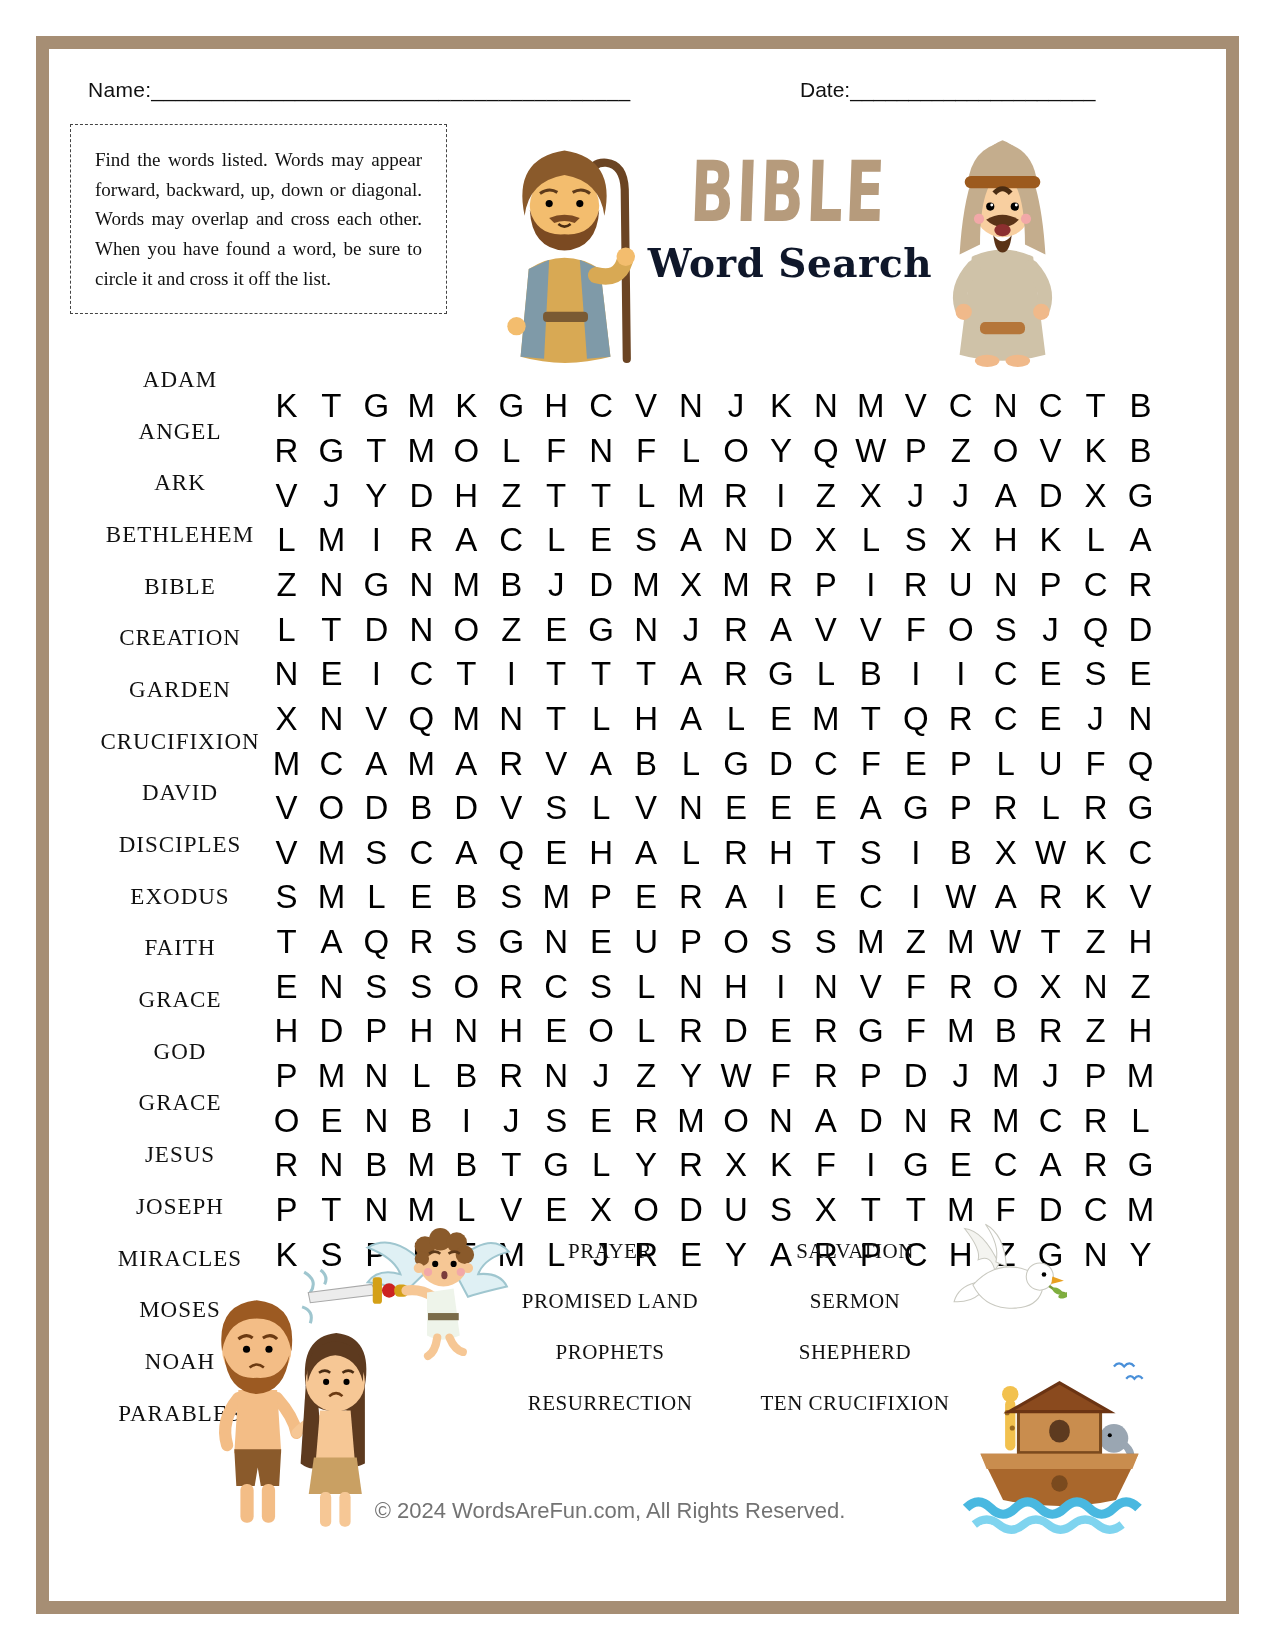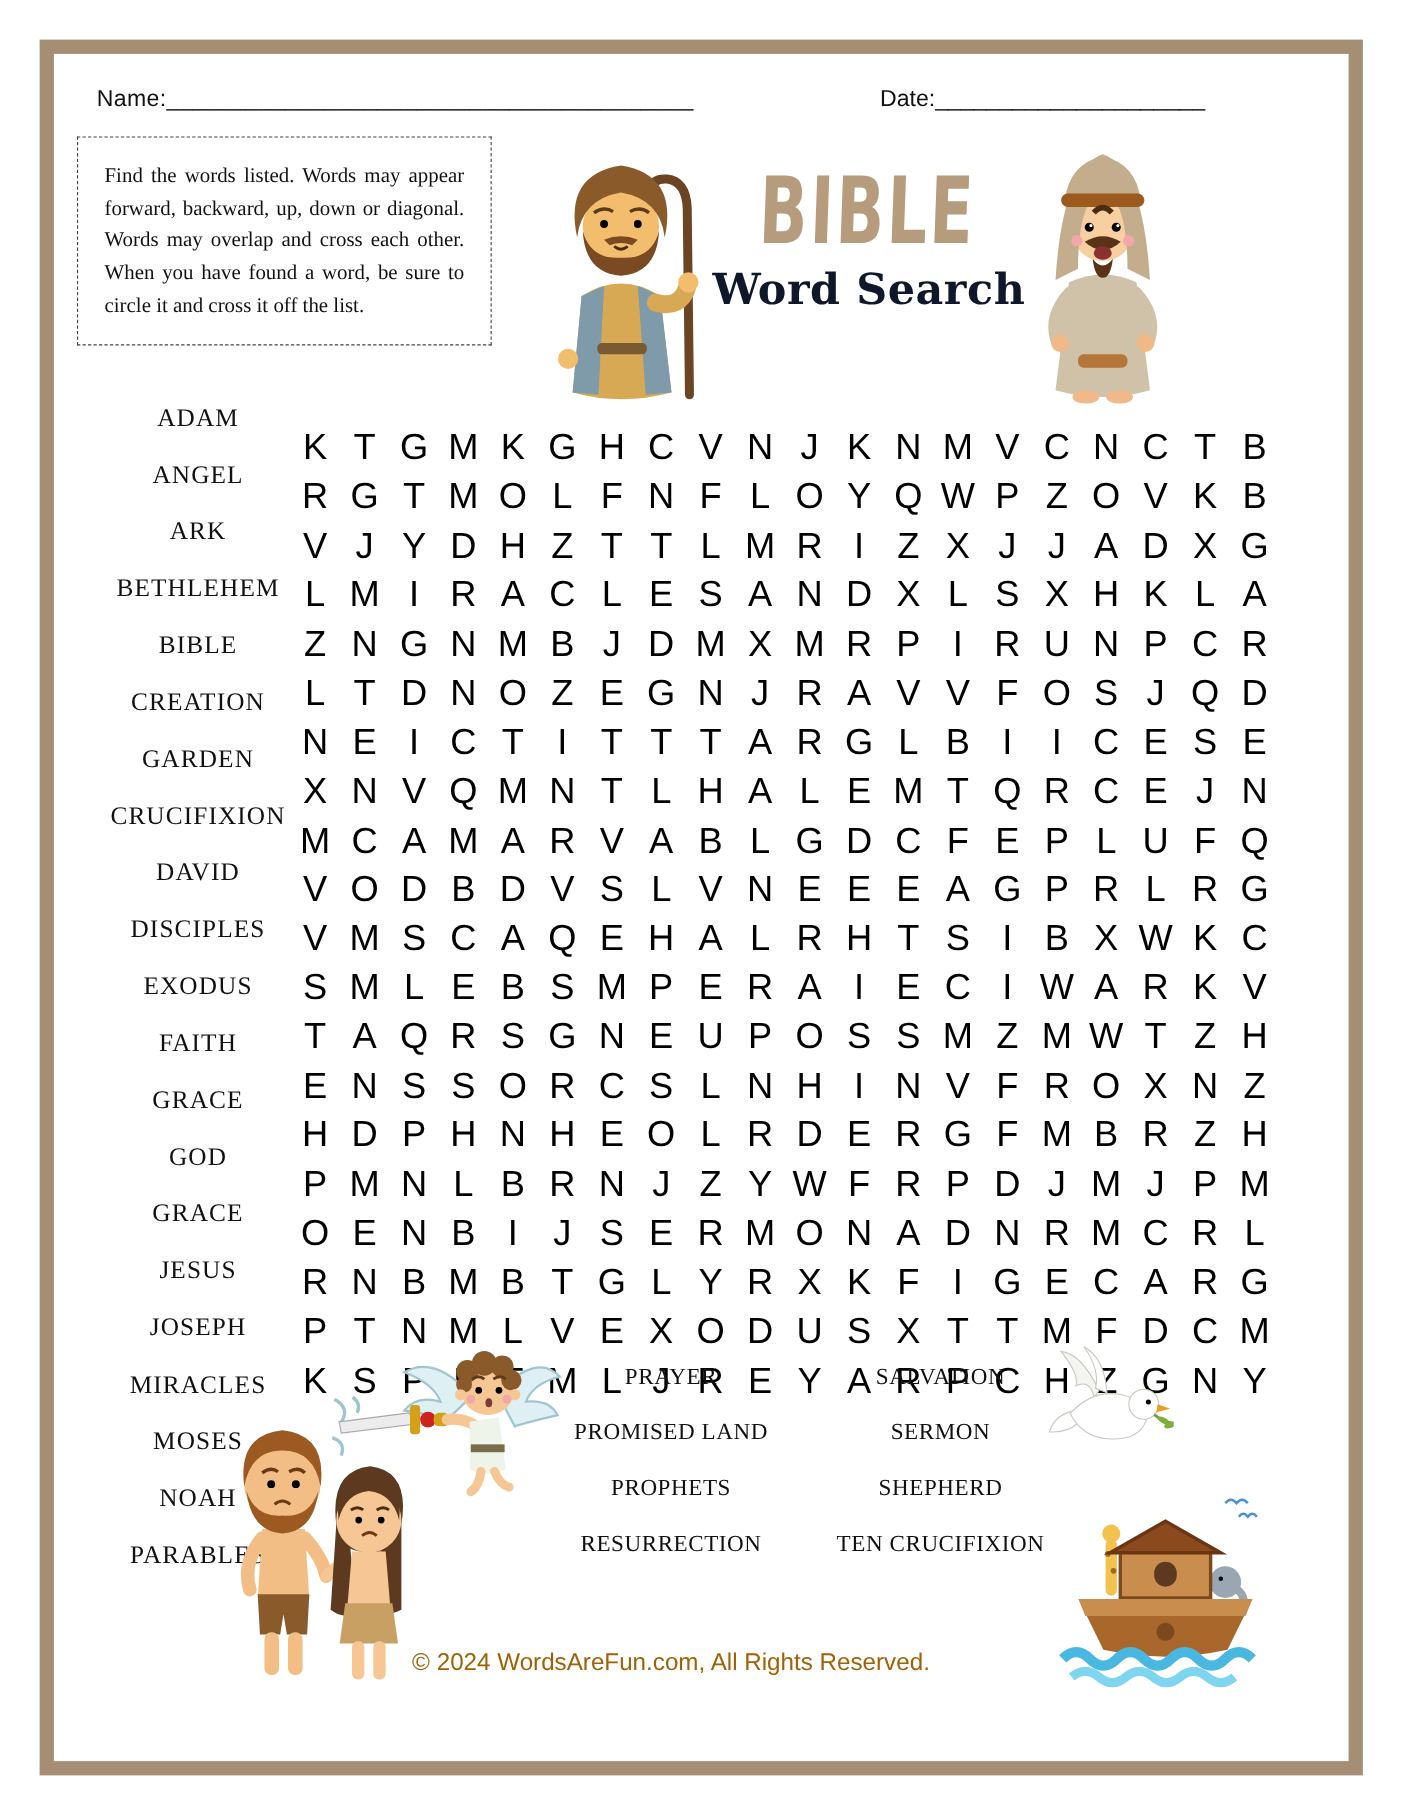--- a/index.html
+++ b/index.html
@@ -24,21 +24,21 @@
   .grid{position:absolute;left:264px;top:384px;width:899px;height:893px;display:grid;
         grid-template-columns:repeat(20,1fr);grid-template-rows:repeat(20,1fr);}
   .gl{display:flex;align-items:center;justify-content:center;
       font-family:"Liberation Sans",sans-serif;font-size:33px;color:#000;}
   .bottom-words{position:absolute;top:1226px;display:flex;flex-direction:column;}
   .bottom-words .bw-item{height:50.6px;display:flex;align-items:center;justify-content:center;
                          font-size:21px;letter-spacing:.5px;white-space:nowrap;}
   .c1{left:445px;width:330px;}
   .c2{left:695px;width:320px;}
   .copyright{position:absolute;left:180px;top:1498px;width:860px;text-align:center;
-             font-family:"Liberation Sans",sans-serif;font-size:22px;color:#a16207;}
+             font-family:"Liberation Sans",sans-serif;font-size:22px;color:#737373;}
   .illus{position:absolute;}
   .il-jesus{left:475px;top:126px;width:180px;height:240px;}
   .il-shepherd{left:930px;top:132px;width:145px;height:235px;}
   .il-angel{left:298px;top:1212px;width:215px;height:155px;}
   .il-adameve{left:193px;top:1288px;width:205px;height:250px;}
   .il-dove{left:952px;top:1222px;width:115px;height:105px;}
   .il-ark{left:962px;top:1356px;width:195px;height:180px;}
 </style>
 </head>
 <body>

